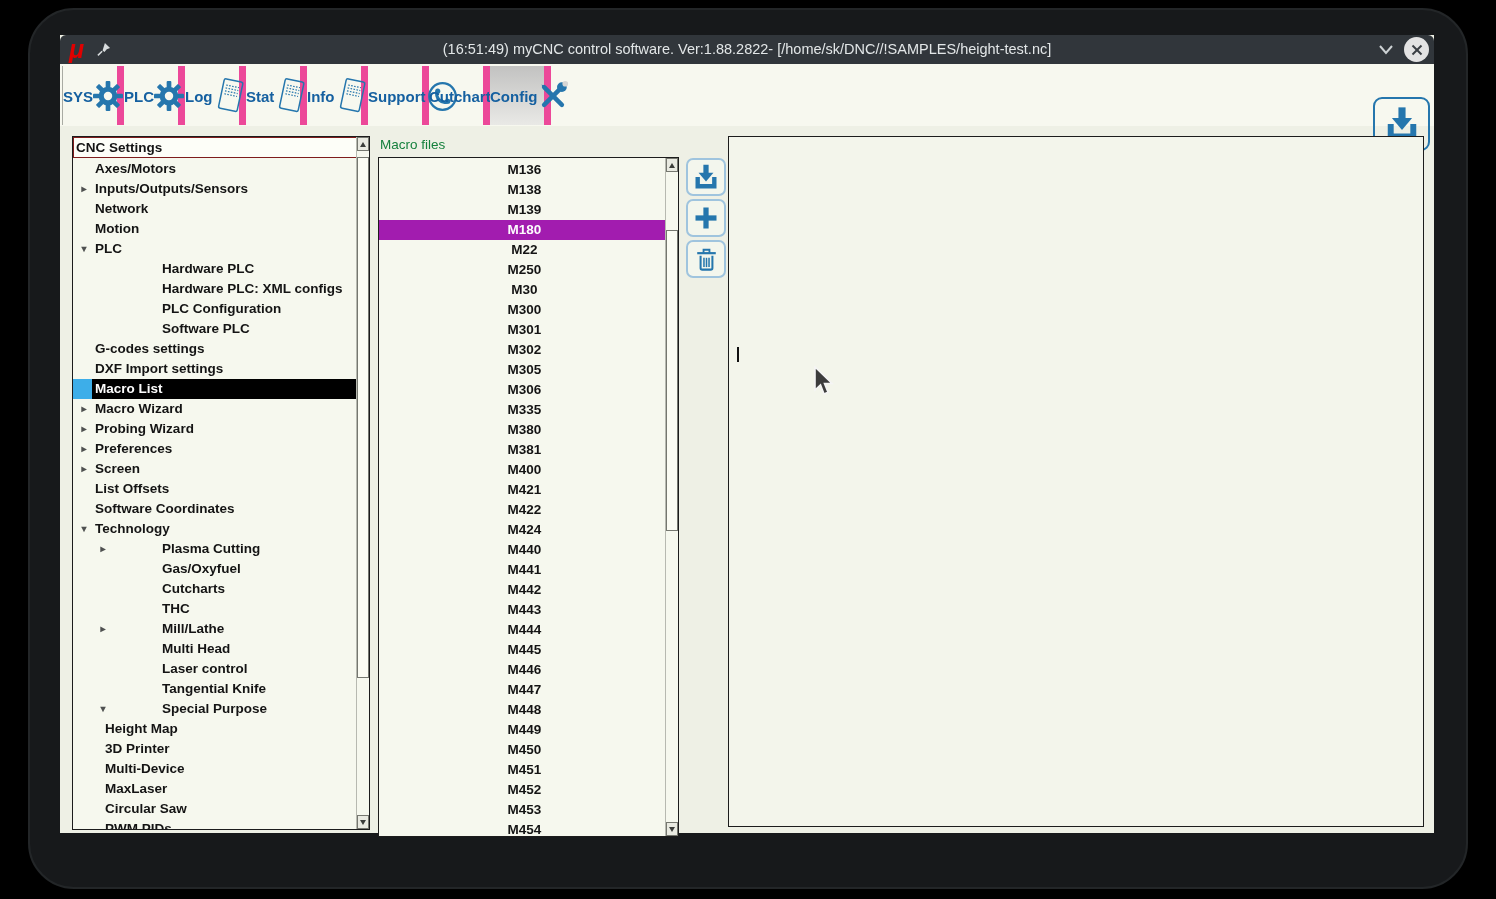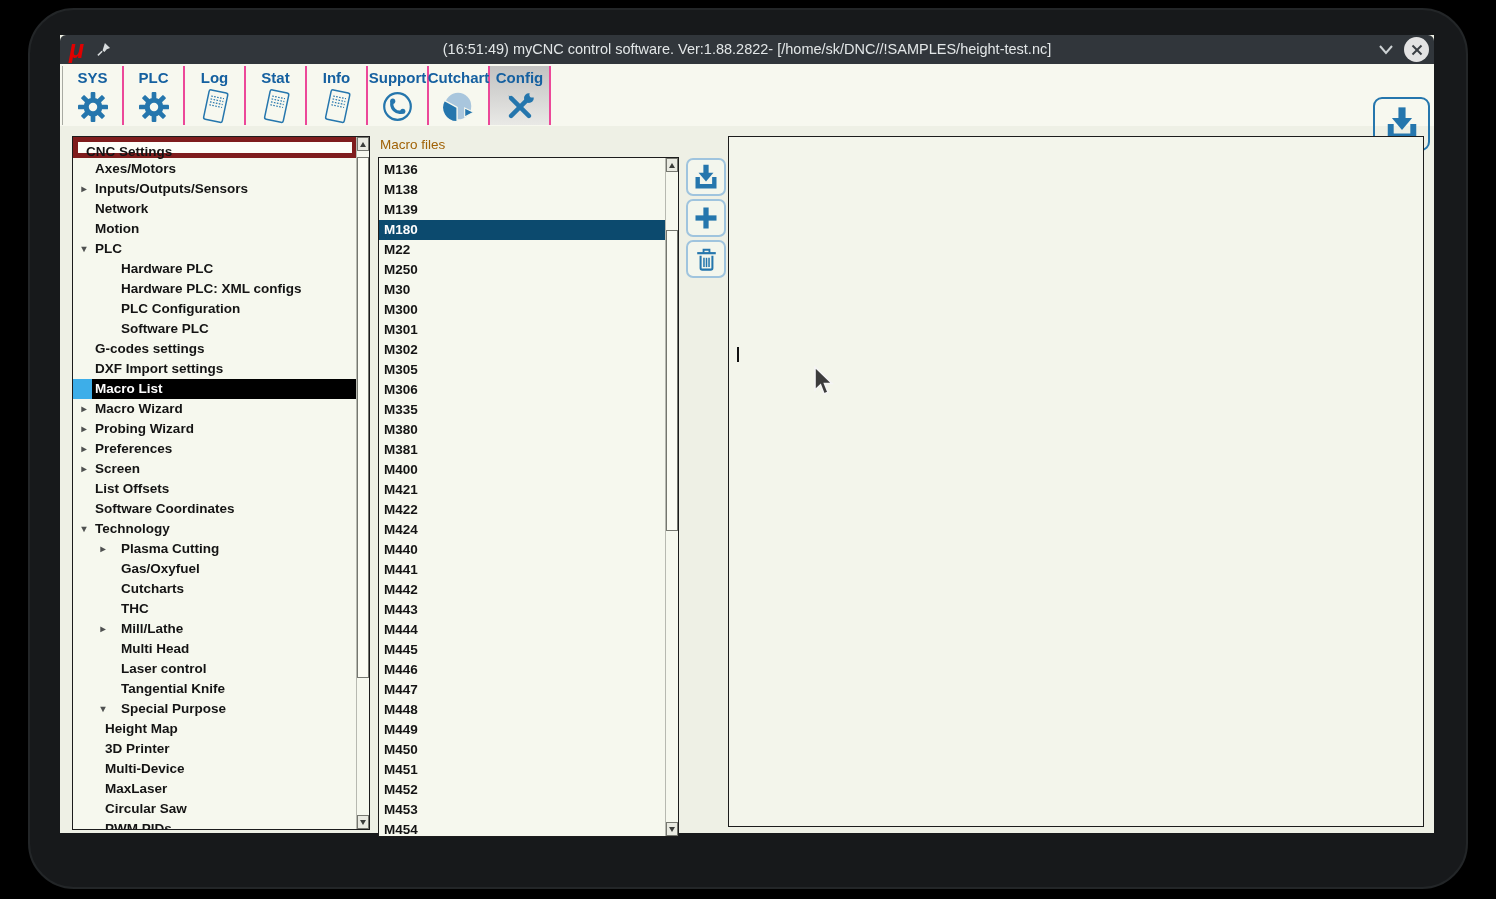--- a/index.html
+++ b/index.html
@@ -17,57 +17,57 @@
   .pin{position:absolute;left:36px;top:7px;}
   .win-title{position:absolute;left:0;right:0;top:0;height:29px;line-height:29px;text-align:center;
              color:#e2e6e7;font-size:14.5px;white-space:nowrap;}
   .shade-btn{position:absolute;right:40px;top:7px;width:16px;height:14px;cursor:default;}
   .close-btn{position:absolute;right:5px;top:2px;width:25px;height:25px;border-radius:50%;
              background:#e3e3e3;display:flex;align-items:center;justify-content:center;}
 
   
   .toolbar{position:absolute;left:0;top:29px;width:1374px;height:62px;background:#f7f8ef;}
   .tabs{position:absolute;left:2px;top:2px;height:59px;display:flex;border-left:1px solid #a9aba3;}
-  .tab{width:61px;height:59px;border-right:2px solid #ec4899;box-sizing:border-box;
-       display:flex;flex-direction:column;align-items:center;padding-top:1px;}
+  .tab{width:61px;height:59px;border-right:7px solid #ec4899;box-sizing:border-box;
+       display:flex;flex-direction:row;align-items:center;padding-top:1px;}
   .tab.selected{background:linear-gradient(180deg,#c2c2c1,#e9e9e6);}
   .t-label{font-size:15px;font-weight:bold;color:#1560a0;line-height:21px;white-space:nowrap;}
   .t-icon{flex:1;display:flex;align-items:center;justify-content:center;width:100%;}
   .t-icon > span{display:none;line-height:0;}
   .tab.icon-gear  .gear-icon{display:block;}
   .tab.icon-doc   .doc-icon{display:block;}
   .tab.icon-phone .phone-icon{display:block;}
   .tab.icon-pie   .pie-icon{display:block;}
   .tab.icon-tools .tools-icon{display:block;}
   .save-main{position:absolute;left:1313px;top:33px;width:57px;height:54px;border:2px solid #2576ad;
              border-radius:9px;box-sizing:border-box;display:flex;align-items:center;justify-content:center;
              background:transparent;}
 
   
   .panel{position:absolute;background:#f6f8ee;border:1px solid #1c1c1c;box-sizing:border-box;}
   .tree-panel{left:12px;top:101px;width:298px;height:694px;}
   .tree-header{position:absolute;left:0px;top:0px;width:284px;height:21px;background:#fdfef8;
-               border:5px solid #7f1d1d;box-sizing:border-box;line-height:19px;padding-left:8px;
+               border:1px solid #7f1d1d;box-sizing:border-box;line-height:19px;padding-left:2px;
                font-size:13.5px;font-weight:bold;color:#141414;}
   .tree-rows{position:absolute;left:0;top:22px;right:13px;bottom:0;overflow:hidden;}
   .tree-row{position:relative;height:20px;line-height:20px;font-weight:bold;font-size:13.5px;
             color:#141414;white-space:nowrap;}
   .tree-row .arrow{position:absolute;top:0;width:12px;text-align:center;color:#4f5150;font-size:10px;}
   .tree-row .lbl{position:relative;display:inline-block;}
   .tree-row.lvl0 .arrow{left:5px;}  .tree-row.lvl0 .lbl{margin-left:22px;}
-  .tree-row.lvl1 .arrow{left:24px;} .tree-row.lvl1 .lbl{padding-left:48px;}
+  .tree-row.lvl1 .arrow{left:24px;} .tree-row.lvl1 .lbl{margin-left:41px;padding-left:48px;}
   .tree-row.lvl2 .arrow{left:43px;} .tree-row.lvl2 .lbl{margin-left:32px;}
   .tree-row.selected{background:#000000;color:#fcfcfc;}
   .tree-row.selected::before{content:'';position:absolute;left:0;top:0;bottom:0;width:19px;background:#3daee9;}
 
-  .macro-label{position:absolute;left:320px;top:102px;font-size:13.5px;color:#a16207;}
-  .macro-panel{left:318px;top:122px;width:301px;height:680px;}
+  .macro-label{position:absolute;left:320px;top:102px;font-size:13.5px;color:#15803d;}
+  .macro-panel{left:318px;top:122px;width:301px;height:680px;text-align:center;}
   .macro-rows{position:absolute;left:0;top:2px;right:13px;bottom:0;overflow:hidden;}
   .m-row{height:20px;line-height:20px;padding-left:5px;font-weight:bold;font-size:13.5px;color:#141414;}
-  .m-row.selected{background:#0c4a6e;color:#fcfcfc;}
+  .m-row.selected{background:#a21caf;color:#fcfcfc;}
 
   
   .vscroll{position:absolute;right:0;top:0;bottom:0;width:13px;border-left:1px solid #b7b9b0;box-sizing:border-box;}
   .sb-btn{position:absolute;left:0;width:12px;height:14px;background:#e9eae1;border:1px solid #75776f;
           box-sizing:border-box;display:flex;align-items:center;justify-content:center;}
   .sb-up{top:0;} .sb-down{bottom:0;}
   .tri-up{width:0;height:0;border-left:3.5px solid transparent;border-right:3.5px solid transparent;
           border-bottom:5px solid #3b3d3a;}
   .tri-down{width:0;height:0;border-left:3.5px solid transparent;border-right:3.5px solid transparent;
             border-top:5px solid #3b3d3a;}

